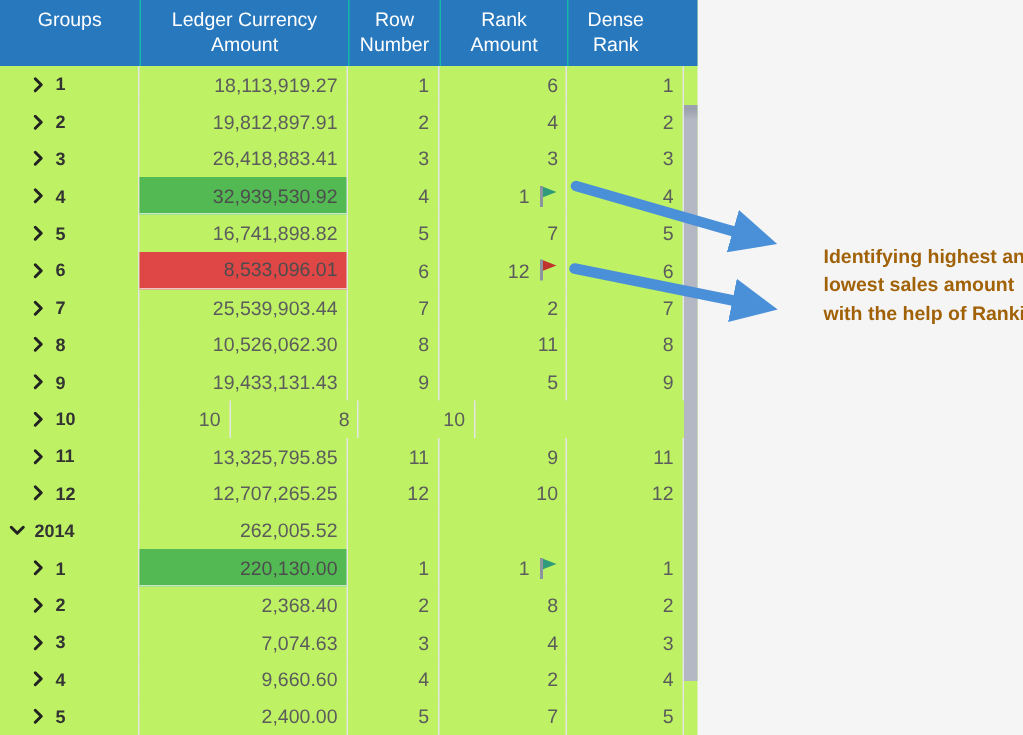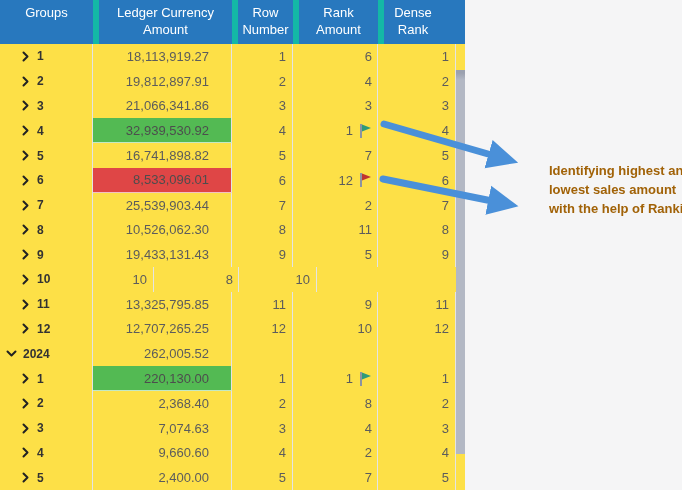--- a/index.html
+++ b/index.html
@@ -2,33 +2,33 @@
 <html><head>
 <meta charset="utf-8">
 <style>
   * { margin:0; padding:0; box-sizing:border-box; }
   html,body { width:682px; height:490px; overflow:hidden; }
   body { font-family:"Liberation Sans", sans-serif; background:#f5f5f6; position:relative; }
 
   .page { position:absolute; inset:0; width:682px; height:490px; background:#f5f5f6; }
 
   
-  .grid { position:absolute; left:0; top:0; width:465px; height:490px; background:#fde047; }
+  .grid { position:absolute; left:0; top:0; width:465px; height:490px; background:#bef264; }
 
   .grid-header { display:flex; height:44px; background:#2878be; }
   .grid-header .hcell { color:#ffffff; font-size:13px; line-height:17px; text-align:center;
-    padding-top:4px; border-left:6px solid #14b8a6; overflow:hidden; }
+    padding-top:4px; border-left:1px solid #14b8a6; overflow:hidden; }
   .grid-header .hcell:first-child { border-left:none; }
   .hc0 { width:93px; } .hc1 { width:139px; } .hc2 { width:61px; } .hc3 { width:85px; } .hc4 { width:64px; }
 
   .grid-body { display:flex; flex-direction:column; height:446px; }
   .row { flex:1; display:flex; align-items:stretch; }
   .cell { display:flex; align-items:center; font-size:13px; color:#5c5c5c; overflow:hidden; }
   .c-group  { width:93px;  border-right:1px solid #e4e4e4; }
-  .c-amount { width:139px; border-right:1px solid #e4e4e4; justify-content:flex-end; padding-right:22px; }
+  .c-amount { width:139px; border-right:1px solid #e4e4e4; justify-content:flex-end; padding-right:6px; }
   .c-rownum { width:61px;  border-right:1px solid #e4e4e4; justify-content:flex-end; padding-right:6px; }
   .c-rank   { width:85px;  border-right:1px solid #e4e4e4; justify-content:flex-end; padding-right:5px; gap:3px; }
   .c-dense  { width:78px;  border-right:1px solid #e4e4e4; justify-content:flex-end; padding-right:6px; }
 
   .c-group .chev { display:inline-flex; width:11px; height:11px; margin-right:6px; flex:0 0 auto; }
   .c-group.d1 { padding-left:20px; }
   .c-group.d0 { padding-left:6px; }
   .glabel { font-size:12px; font-weight:bold; color:#333333; }
 
   .hl-green { background:#53ba53; border-bottom:1px solid #c4e9c4; color:#4d4d4d; }
@@ -111,21 +111,21 @@
         </div>
         <div class="row">
           <div class="cell c-group d1">
             <span class="chev">
               <svg viewBox="0 0 11 11" width="11" height="11">
                 <path d="M3.5,1.5 L7.5,5.5 L3.5,9.5" fill="none" stroke="#222" stroke-width="2" stroke-linecap="round" stroke-linejoin="round"></path>
               </svg>
             </span>
             <span class="glabel">3</span>
           </div>
-          <div class="cell c-amount">21,066,341.86</div>
+          <div class="cell c-amount">26,418,883.41</div>
           <div class="cell c-rownum">3</div>
           <div class="cell c-rank">
             <span>3</span>
           </div>
           <div class="cell c-dense">3</div>
         </div>
         <div class="row">
           <div class="cell c-group d1">
             <span class="chev">
               <svg viewBox="0 0 11 11" width="11" height="11">
@@ -280,21 +280,21 @@
           </div>
           <div class="cell c-dense">12</div>
         </div>
         <div class="row">
           <div class="cell c-group d0">
             <span class="chev">
               <svg viewBox="0 0 11 11" width="11" height="11">
                 <path d="M1.5,3.5 L5.5,7.5 L9.5,3.5" fill="none" stroke="#222" stroke-width="2" stroke-linecap="round" stroke-linejoin="round"></path>
               </svg>
             </span>
-            <span class="glabel">2024</span>
+            <span class="glabel">2014</span>
           </div>
           <div class="cell c-amount">262,005.52</div>
           <div class="cell c-rownum"></div>
           <div class="cell c-rank">
             <span></span>
           </div>
           <div class="cell c-dense"></div>
         </div>
         <div class="row">
           <div class="cell c-group d1">

